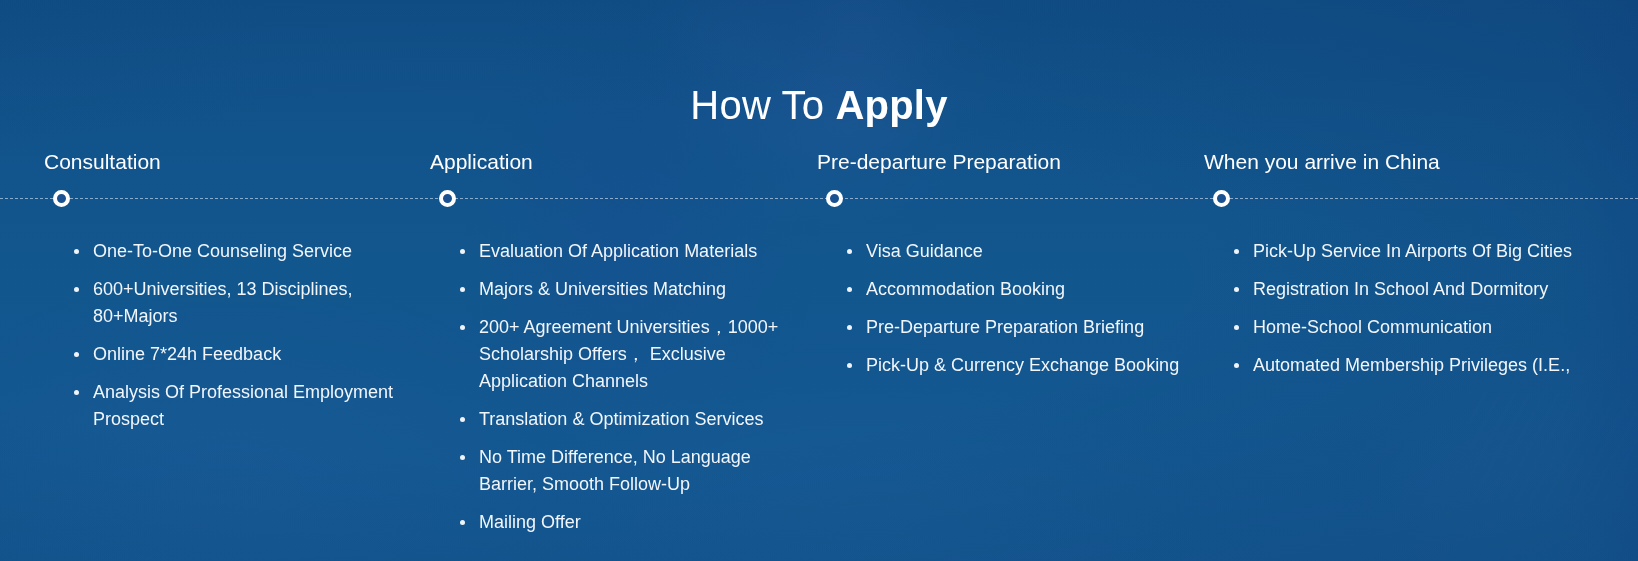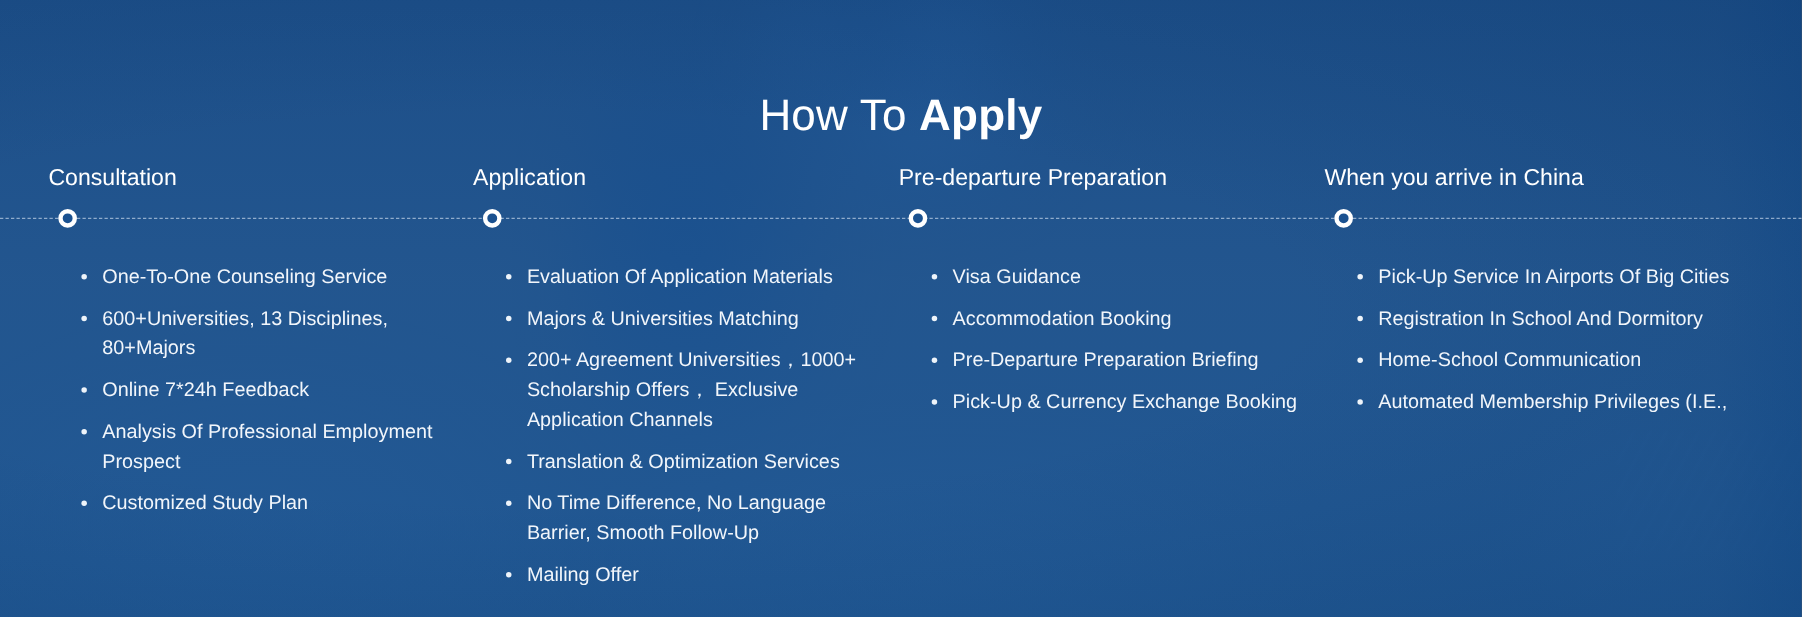--- a/index.html
+++ b/index.html
@@ -10,21 +10,21 @@
   body {
     font-family: "Liberation Sans", sans-serif;
     -webkit-font-smoothing: antialiased;
   }
 
   #stage {
     position: relative;
     width: 1638px;
     height: 561px;
     overflow: hidden;
-    background: #737373;
+    background: #0f766e;
   }
 
   
   .bg-photo {
     position: absolute;
     inset: 0;
     overflow: hidden;
     z-index: 0;
   }
   .bg-blob {
@@ -251,21 +251,20 @@
     <div class="columns">
 
       <div class="col col-0">
         <div class="col-title">Consultation</div>
         <div class="col-node"></div>
         <ul class="col-list">
           <li>One-To-One Counseling Service</li>
           <li>600+Universities, 13 Disciplines, 80+Majors</li>
           <li>Online 7*24h Feedback</li>
           <li>Analysis Of Professional Employment Prospect</li>
-          <li>Customized Study Plan</li>
         </ul>
       </div>
 
       <div class="col col-1">
         <div class="col-title">Application</div>
         <div class="col-node"></div>
         <ul class="col-list">
           <li>Evaluation Of Application Materials</li>
           <li>Majors &amp; Universities Matching</li>
           <li>200+ Agreement Universities，1000+ Scholarship Offers， Exclusive Application Channels</li>

